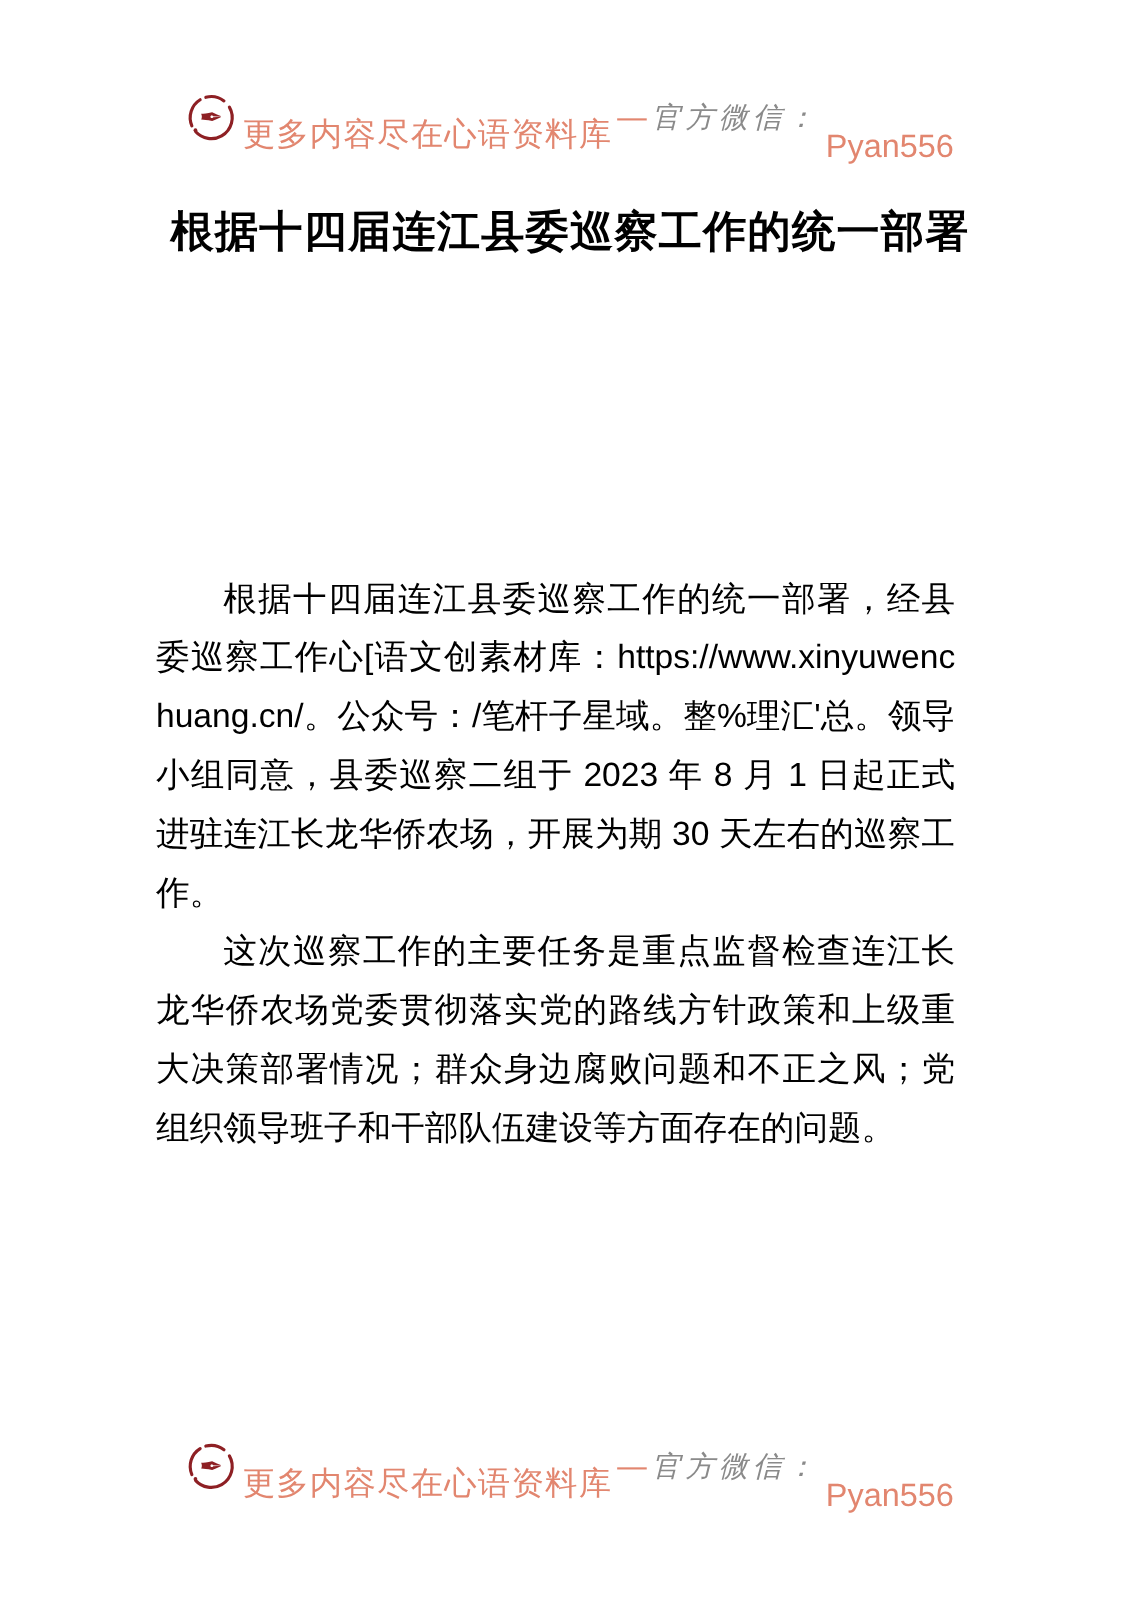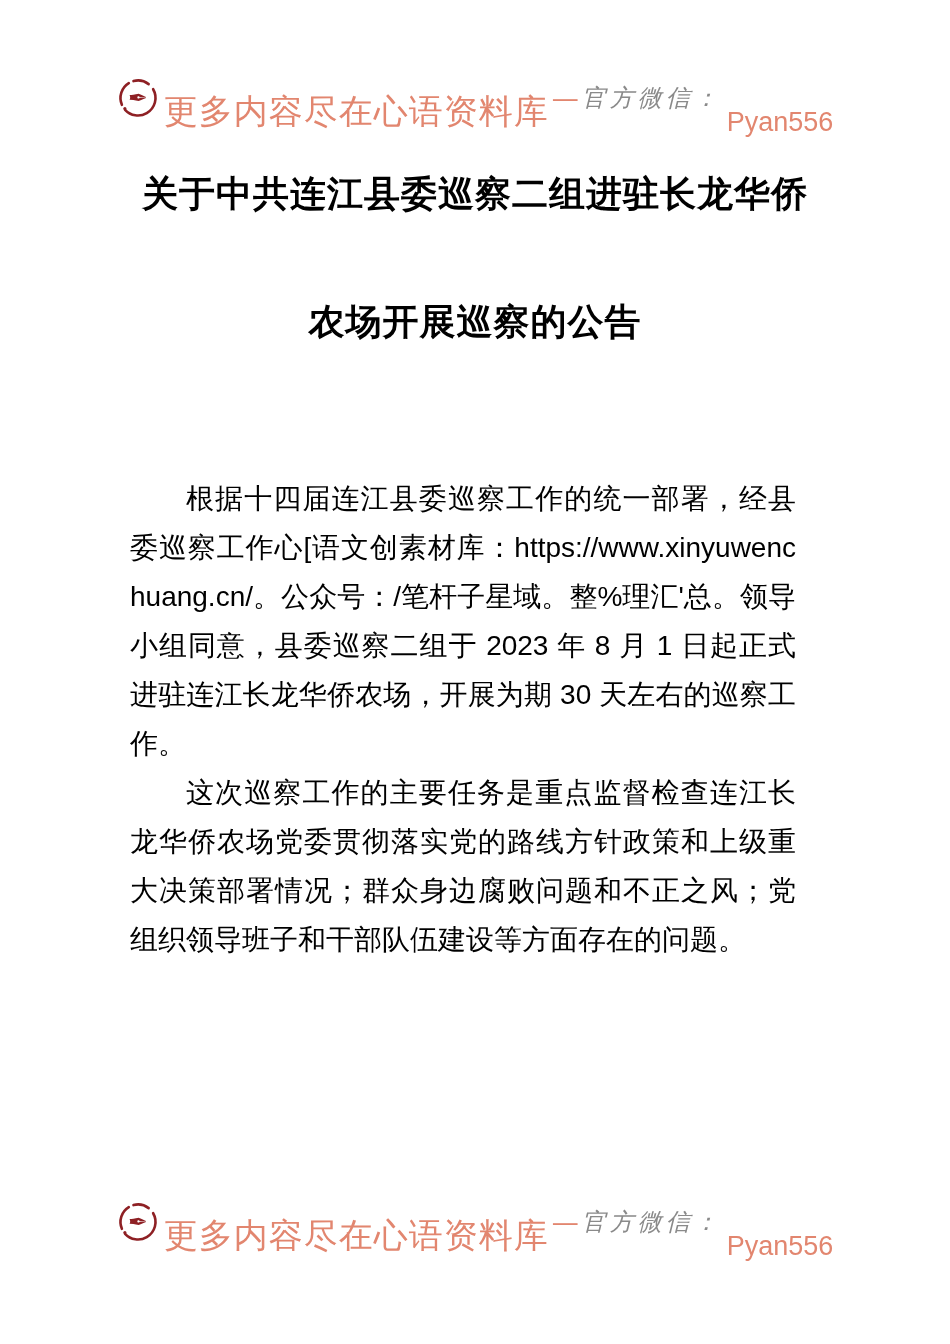--- a/index.html
+++ b/index.html
@@ -33,21 +33,21 @@
   .banner.footer { top: 1200px; }
   .logo {
     width: 42px;
     height: 42px;
     flex: 0 0 auto;
     display: inline-block;
   }
   .logo svg { width: 42px; height: 42px; display: block; }
   .brand-text {
     color: var(--brand-salmon, #E2866F);
-    font-size: 34px;
+    font-size: 27px;
     letter-spacing: 1px;
     font-family: "DejaVu Serif", serif;
     margin-top: 28px;
   }
   .brand-dash {
     color: var(--brand-salmon, #E2866F);
     font-size: 27px;
     margin: 0 -2px;
   }
   .wechat-label {
@@ -117,22 +117,21 @@
         <text x="24" y="33" font-size="27" text-anchor="middle" fill="#8E2024" font-family="DejaVu Sans, sans-serif">✒</text>
       </svg>
     </span>
     <span class="brand-text">更多内容尽在心语资料库</span>
     <span class="brand-dash">—</span>
     <span class="wechat-label">官方微信：</span>
     <span class="wechat-id">Pyan556</span>
   </div>
 
   <h1 class="doc-title">
-    <div class="title-line">关于中共连江县委巡察二组进驻长龙华侨</div>
-    <div class="title-line">农场开展巡察的公告</div>
+    <div class="title-line">根据十四届连江县委巡察工作的统一部署</div>
   </h1>
 
   <div class="doc-body">
     <p>根据十四届连江县委巡察工作的统一部署，经县委巡察工作心[语文创素材库：https://www.xinyuwenchuang.cn/。公众号：/笔杆子星域。整%理汇'总。领导小组同意，县委巡察二组于 2023 年 8 月 1 日起正式进驻连江长龙华侨农场，开展为期 30 天左右的巡察工作。</p>
     <p>这次巡察工作的主要任务是重点监督检查连江长龙华侨农场党委贯彻落实党的路线方针政策和上级重大决策部署情况；群众身边腐败问题和不正之风；党组织领导班子和干部队伍建设等方面存在的问题。</p>
   </div>
 
   <div class="banner footer">
     <span class="logo">
       <svg viewBox="0 0 48 48" aria-hidden="true">

